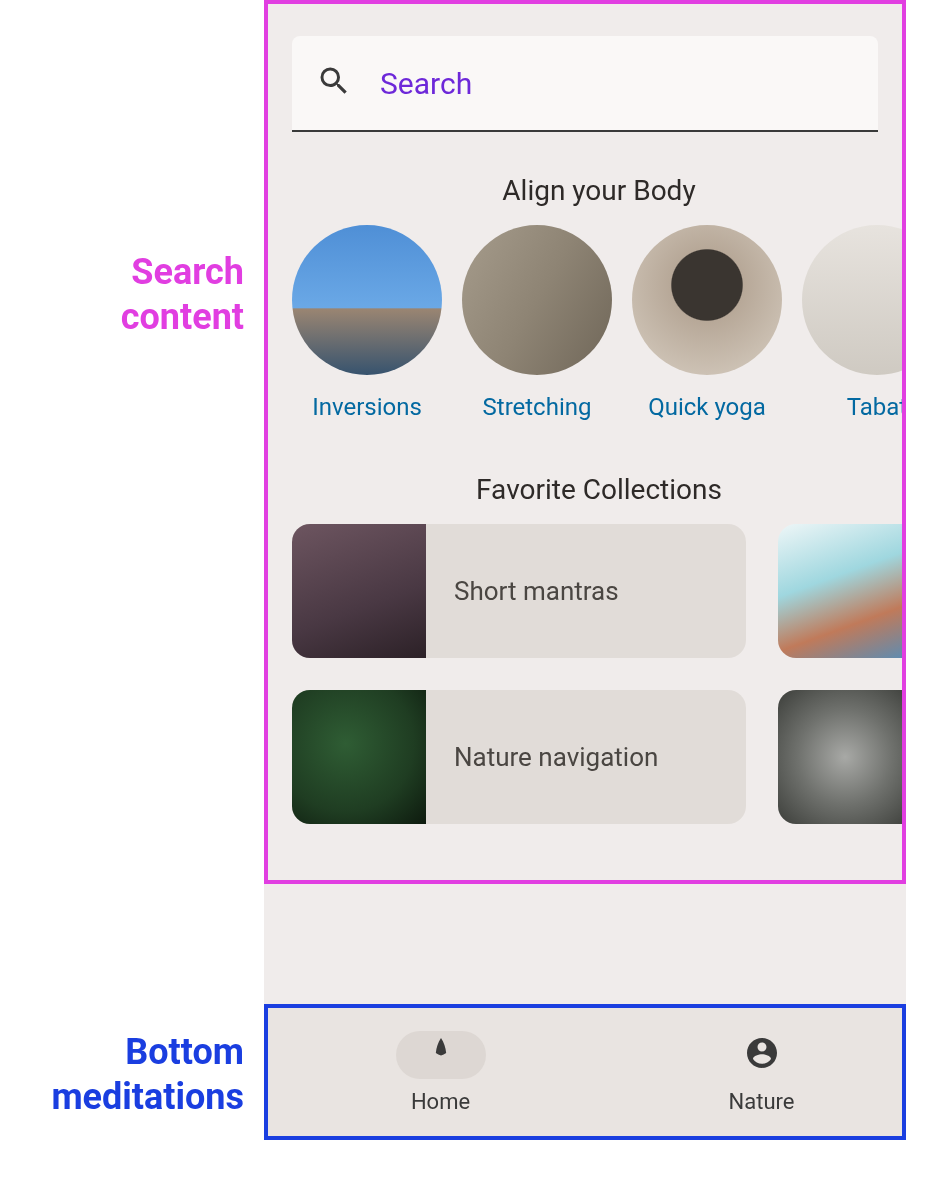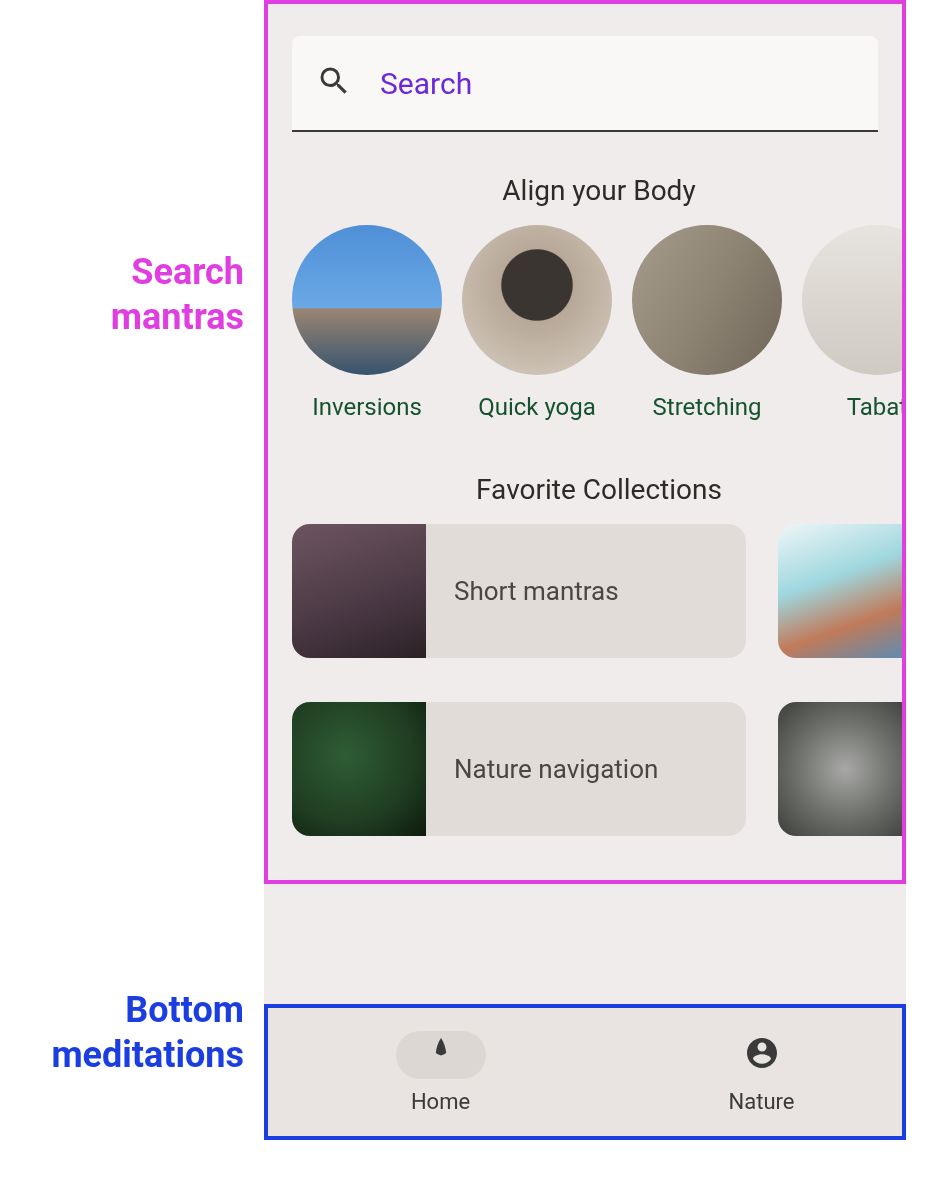--- a/index.html
+++ b/index.html
@@ -45,21 +45,21 @@
     top: 250px;
     text-align: right;
     color: #e13ee1;
     font-weight: 700;
     font-size: 36px;
     line-height: 1.25;
   }
   .label-bottom {
     position: absolute;
     right: 690px;
-    top: 988px;
+    top: 1030px;
     text-align: right;
     color: #1a3ee0;
     font-weight: 700;
     font-size: 36px;
     line-height: 1.25;
   }
   
   .search-wrap {
     margin: 36px 28px 0 28px;
   }
@@ -102,34 +102,34 @@
   }
   .circle {
     width: 150px;
     height: 150px;
     border-radius: 50%;
     background: #c9c3bd;
   }
   .circle-label {
     margin-top: 18px;
     font-size: 24px;
-    color: #14532d;
+    color: #0369a1;
     white-space: nowrap;
   }
   .circle.inversions { background: linear-gradient(to bottom, #4f8fd6 0%, #6aa8e6 55%, #9a8572 56%, #37536e 100%); }
   .circle.quickyoga  { background: radial-gradient(circle at 50% 40%, #3a3530 0%, #3a3530 30%, #b7a898 31%, #d8cfc3 100%); }
   .circle.stretching { background: linear-gradient(120deg, #a69c8c 0%, #8e8474 50%, #6f6658 100%); }
   .circle.tabata     { background: linear-gradient(to bottom, #e7e3de 0%, #cfcac2 100%); }
 
   
   .collections {
     padding-left: 28px;
     display: flex;
     flex-direction: column;
-    gap: 44px;
+    gap: 32px;
   }
   .collection-row {
     display: flex;
     gap: 32px;
     overflow: hidden;
   }
   .collection-card {
     flex: 0 0 454px;
     height: 134px;
     background: #e1dcd8;
@@ -188,21 +188,21 @@
     align-items:center;
     justify-content:center;
   }
   .nav-item.active .nav-pill { background:#ddd7d3; }
 </style>
 </head>
 <body>
 
 <div class="label-screen">
   <span>Search</span><br>
-  <span>mantras</span>
+  <span>content</span>
 </div>
 <div class="label-bottom">
   <span>Bottom</span><br>
   <span>meditations</span>
 </div>
 
 <div class="screen-content-box"></div>
 <div class="bottom-nav-box"></div>
 
 <div class="phone-frame">
@@ -218,26 +218,26 @@
     </div>
   </div>
 
   <div class="section-title">Align your Body</div>
   <div class="circle-row">
     <div class="circle-item">
       <div class="circle inversions"></div>
       <div class="circle-label">Inversions</div>
     </div>
     <div class="circle-item">
+      <div class="circle stretching"></div>
+      <div class="circle-label">Stretching</div>
+    </div>
+    <div class="circle-item">
       <div class="circle quickyoga"></div>
       <div class="circle-label">Quick yoga</div>
-    </div>
-    <div class="circle-item">
-      <div class="circle stretching"></div>
-      <div class="circle-label">Stretching</div>
     </div>
     <div class="circle-item">
       <div class="circle tabata"></div>
       <div class="circle-label">Tabat</div>
     </div>
   </div>
 
   <div class="section-title fav">Favorite Collections</div>
   <div class="collections">
     <div class="collection-row">

